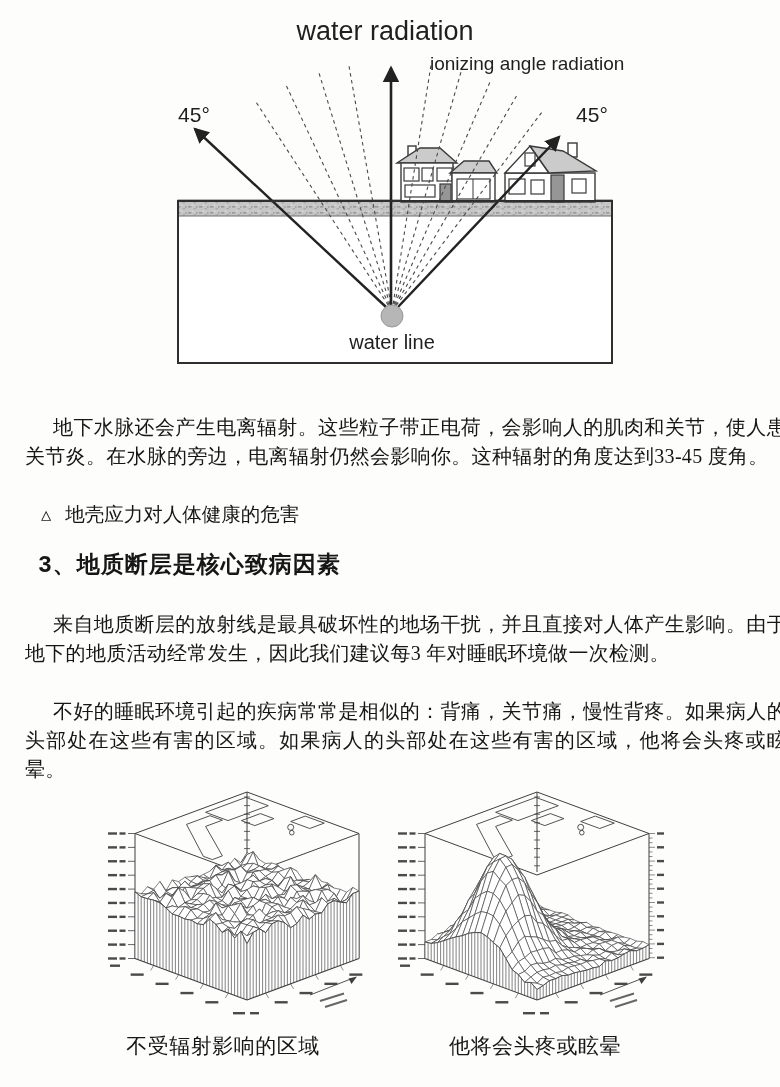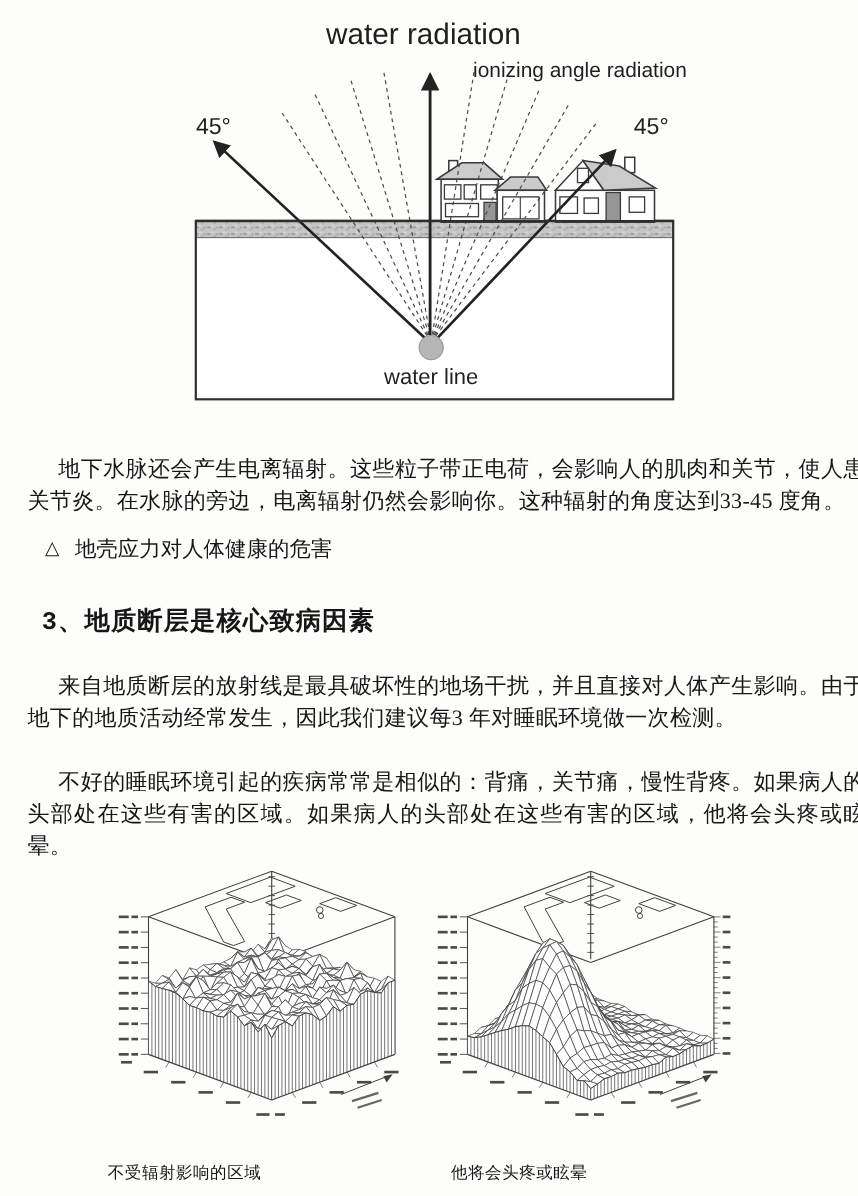--- a/index.html
+++ b/index.html
@@ -7,29 +7,29 @@
     width:780px;height:1087px;position:relative;background:#fdfdfc;
     font-family:"Liberation Serif","DejaVu Serif",serif;color:#161616;overflow:hidden;
   }
   #fig-top{position:absolute;left:0;top:0;}
   .svg-sans{font-family:"Liberation Sans","DejaVu Sans",sans-serif;fill:#1f1f1f;}
   .para{
     position:absolute;left:25px;width:762px;font-size:20px;line-height:29px;
     text-align:justify;text-indent:28px;letter-spacing:0.3px;margin:0;
   }
   #p1{top:413px;} #p2{top:610px;} #p3{top:697px;}
-  .bullet-line{position:absolute;left:41px;top:485px;font-size:19.5px;white-space:nowrap;}
+  .bullet-line{position:absolute;left:41px;top:501px;font-size:19.5px;white-space:nowrap;font-family:Liberation Mono, monospace;}
   .bullet-line .marker{display:inline-block;margin-right:14px;font-size:17px;transform:translateY(-1px);}
   .section-heading{
     position:absolute;left:38px;top:549px;margin:0;font-size:23px;font-weight:bold;
     letter-spacing:1px;white-space:nowrap;font-family:Liberation Mono, monospace;
   }
   .fig3d{position:absolute;top:780px;}
   #figL{left:92px;} #figR{left:382px;}
-  .fig-caption{position:absolute;top:1057px;width:250px;text-align:left;font-size:15px;letter-spacing:0.5px;}
+  .fig-caption{position:absolute;top:1032px;width:250px;text-align:center;font-size:21px;letter-spacing:0.5px;}
   #capL{left:98px;} #capR{left:410px;}
 </style>
 </head>
 <body>
 
 <svg id="fig-top" width="780" height="385" viewBox="0 0 780 385">
   <defs>
     <marker id="ah" viewBox="0 0 10 10" refX="8.5" refY="5" markerWidth="6.5" markerHeight="6.5" orient="auto">
       <path d="M0,0 L10,5 L0,10 z" fill="#222"></path>
     </marker>

